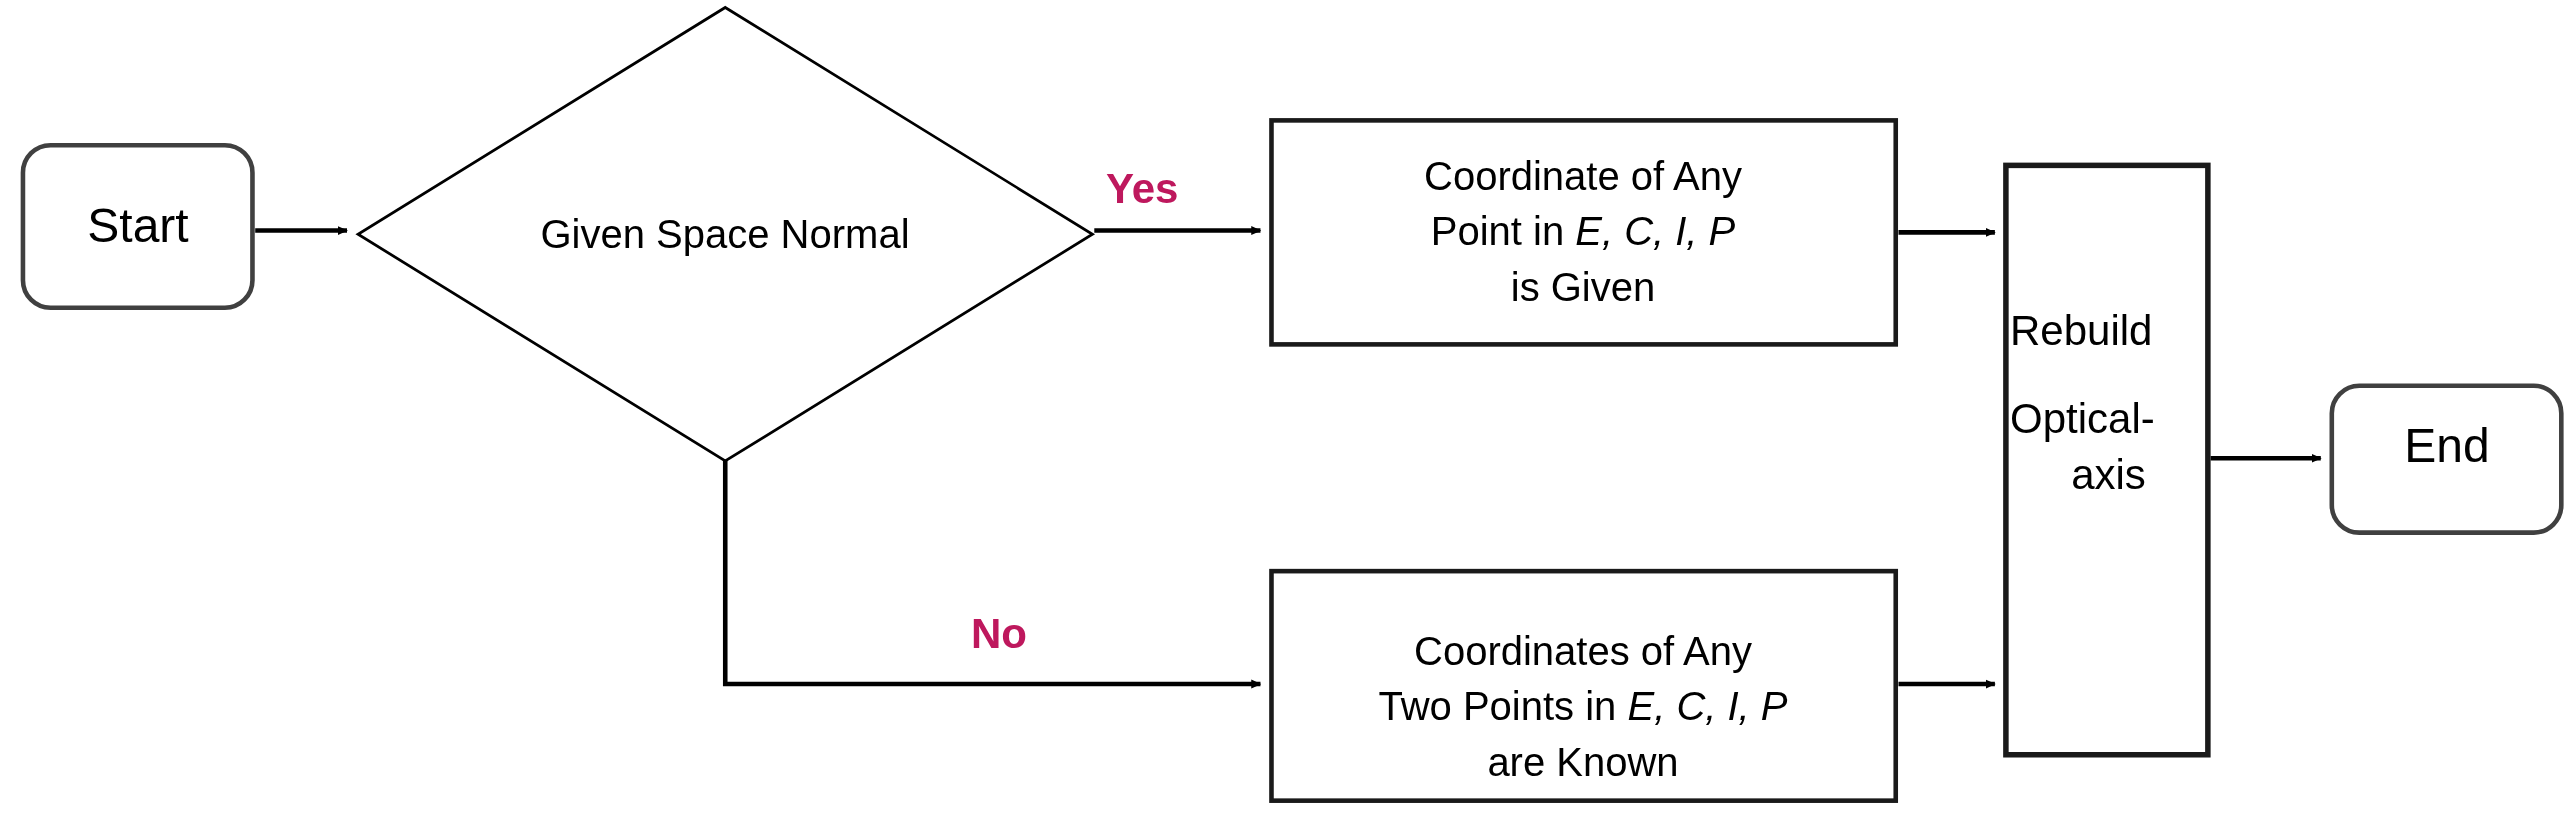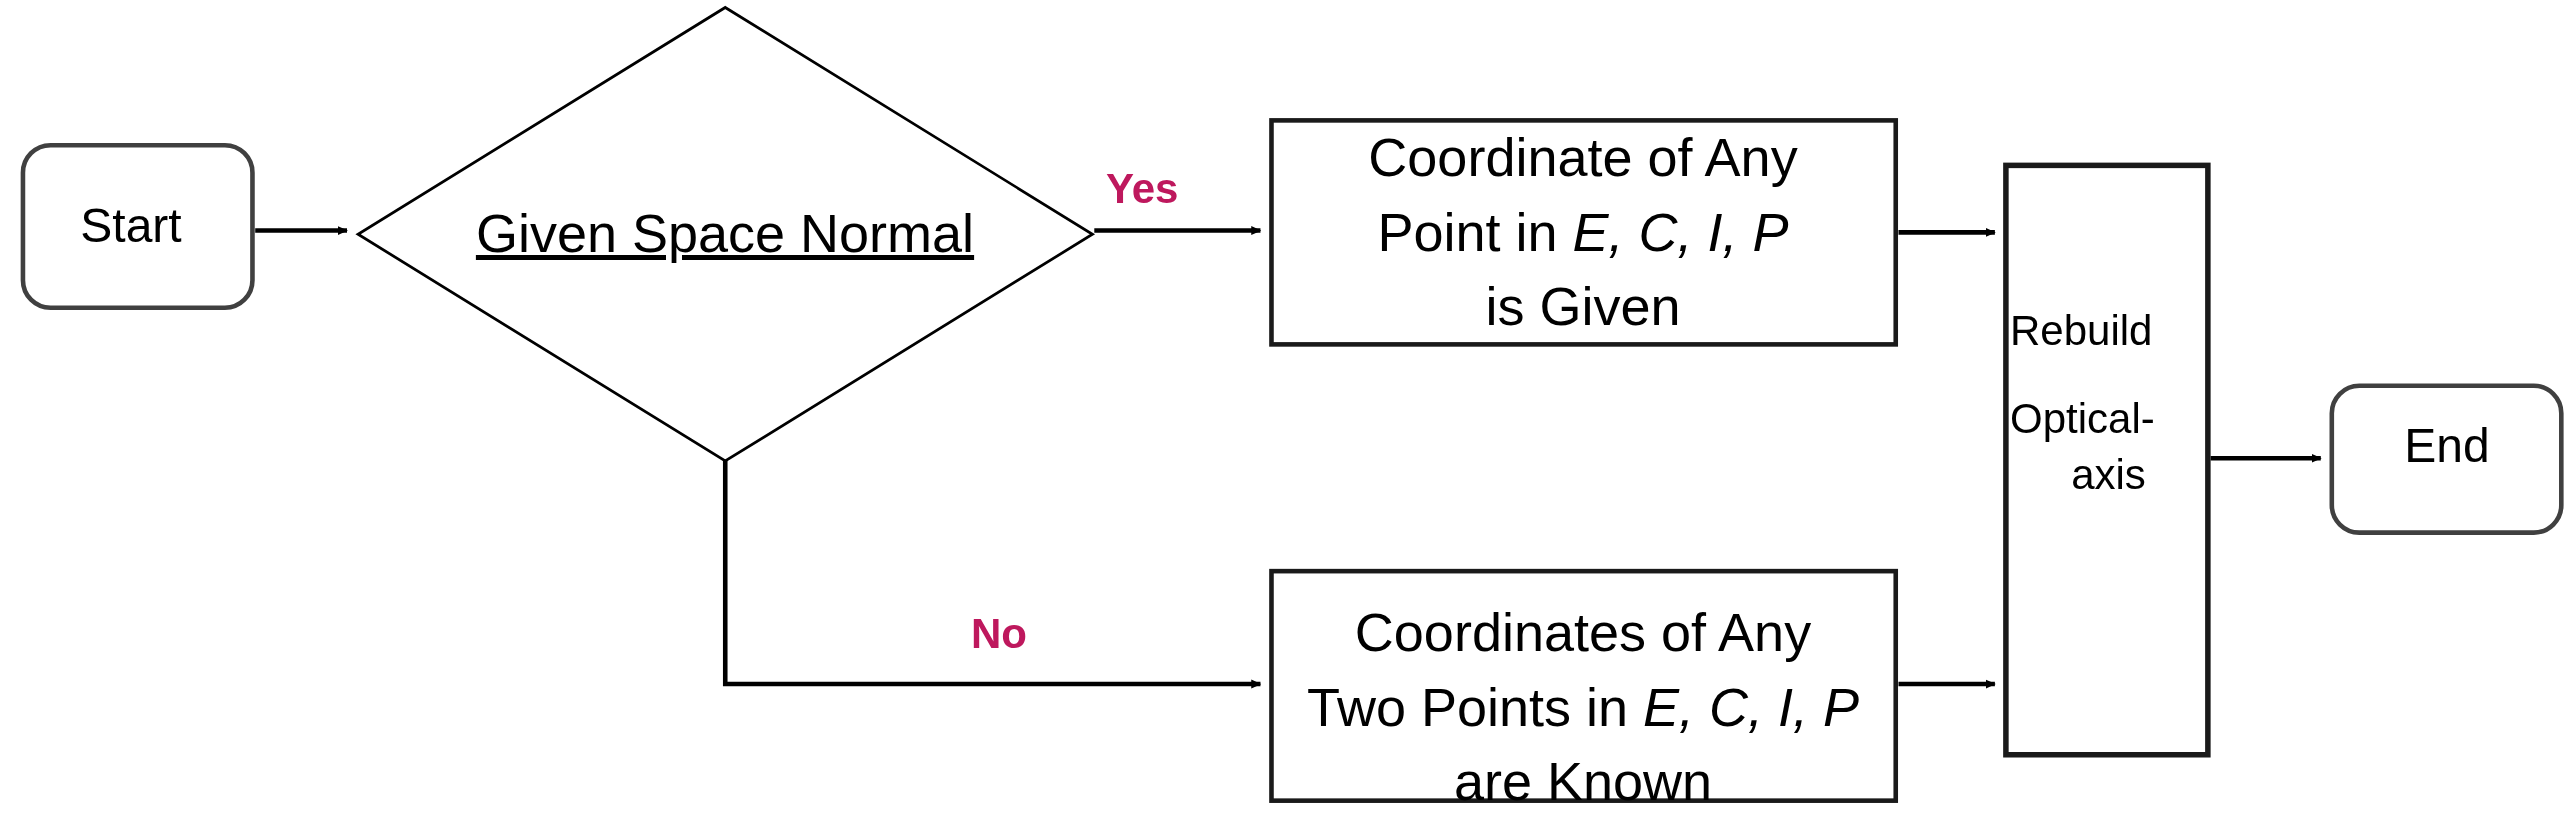--- a/index.html
+++ b/index.html
@@ -32,26 +32,25 @@
     color: #000000;
     font-family: "Liberation Sans", sans-serif;
     pointer-events: none;
     white-space: pre;
   }
   .terminal-label {
     font-size: 48px;
     line-height: 1.15;
   }
   .decision-label {
-    font-size: 54px;
+    font-size: 40px;
     line-height: 1.32;
-    text-decoration: underline;
   }
   .process-label {
-    font-size: 54px;
+    font-size: 40px;
     line-height: 1.38;
   }
   .rebuild-label {
     font-size: 42px;
     line-height: 1.35;
     align-items: flex-start;
     text-align: right;
   }
   .rebuild-label .gap { display: block; height: 31px; }
   .edge-label {
@@ -94,21 +93,21 @@
 
     <path d="M790,502 L790,745 L1373,745" fill="none" stroke="#000000" stroke-width="5" marker-end="url(#arrowhead)"></path>
 
     <line x1="2068" y1="253" x2="2173" y2="253" stroke="#000000" stroke-width="5" marker-end="url(#arrowhead)"></line>
 
     <line x1="2068" y1="745" x2="2173" y2="745" stroke="#000000" stroke-width="5" marker-end="url(#arrowhead)"></line>
 
     <line x1="2408" y1="499" x2="2528" y2="499" stroke="#000000" stroke-width="5" marker-end="url(#arrowhead)"></line>
   </svg>
 
-  <div class="node-text terminal-label" style="left:16px; top:145px; width:230px; height:162px;">
+  <div class="node-text terminal-label" style="left:23px; top:145px; width:230px; height:162px;">
     <span>Start</span>
   </div>
 
   <div class="node-text decision-label" style="left:358px; top:142px; width:734px; height:184px;">
     <span>Given Space Normal</span>
   </div>
 
   <div class="node-text process-label" style="left:1271px; top:120px; width:624px; height:224px;">
     <span>Coordinate of Any</span>
     <span><span>Point in </span><span class="ital">E, C, I, P</span></span>

